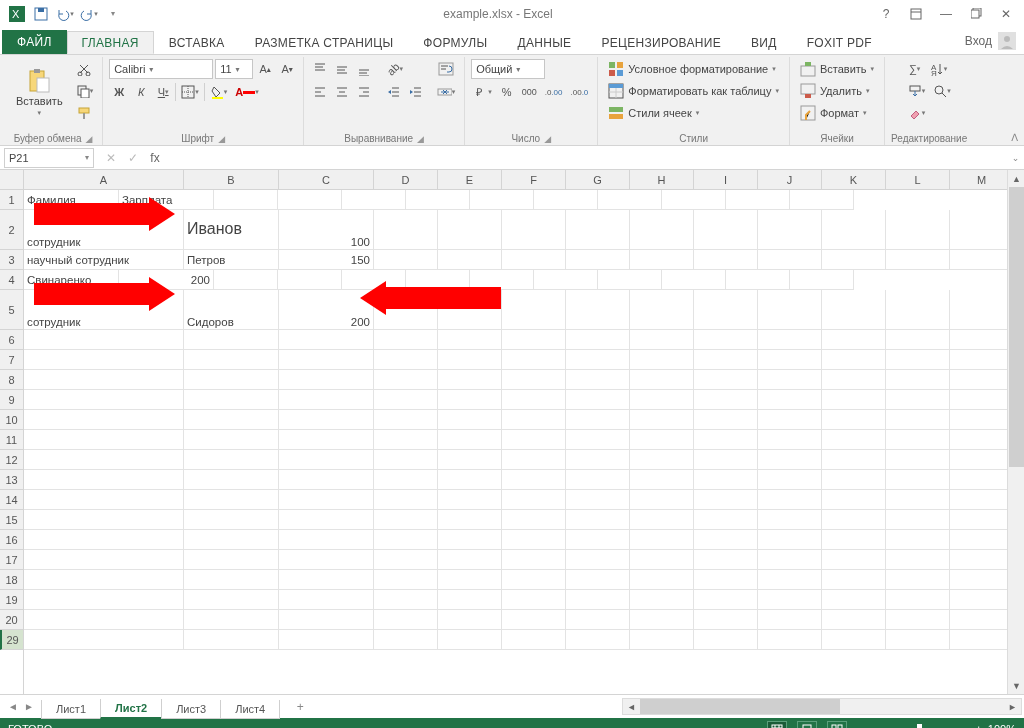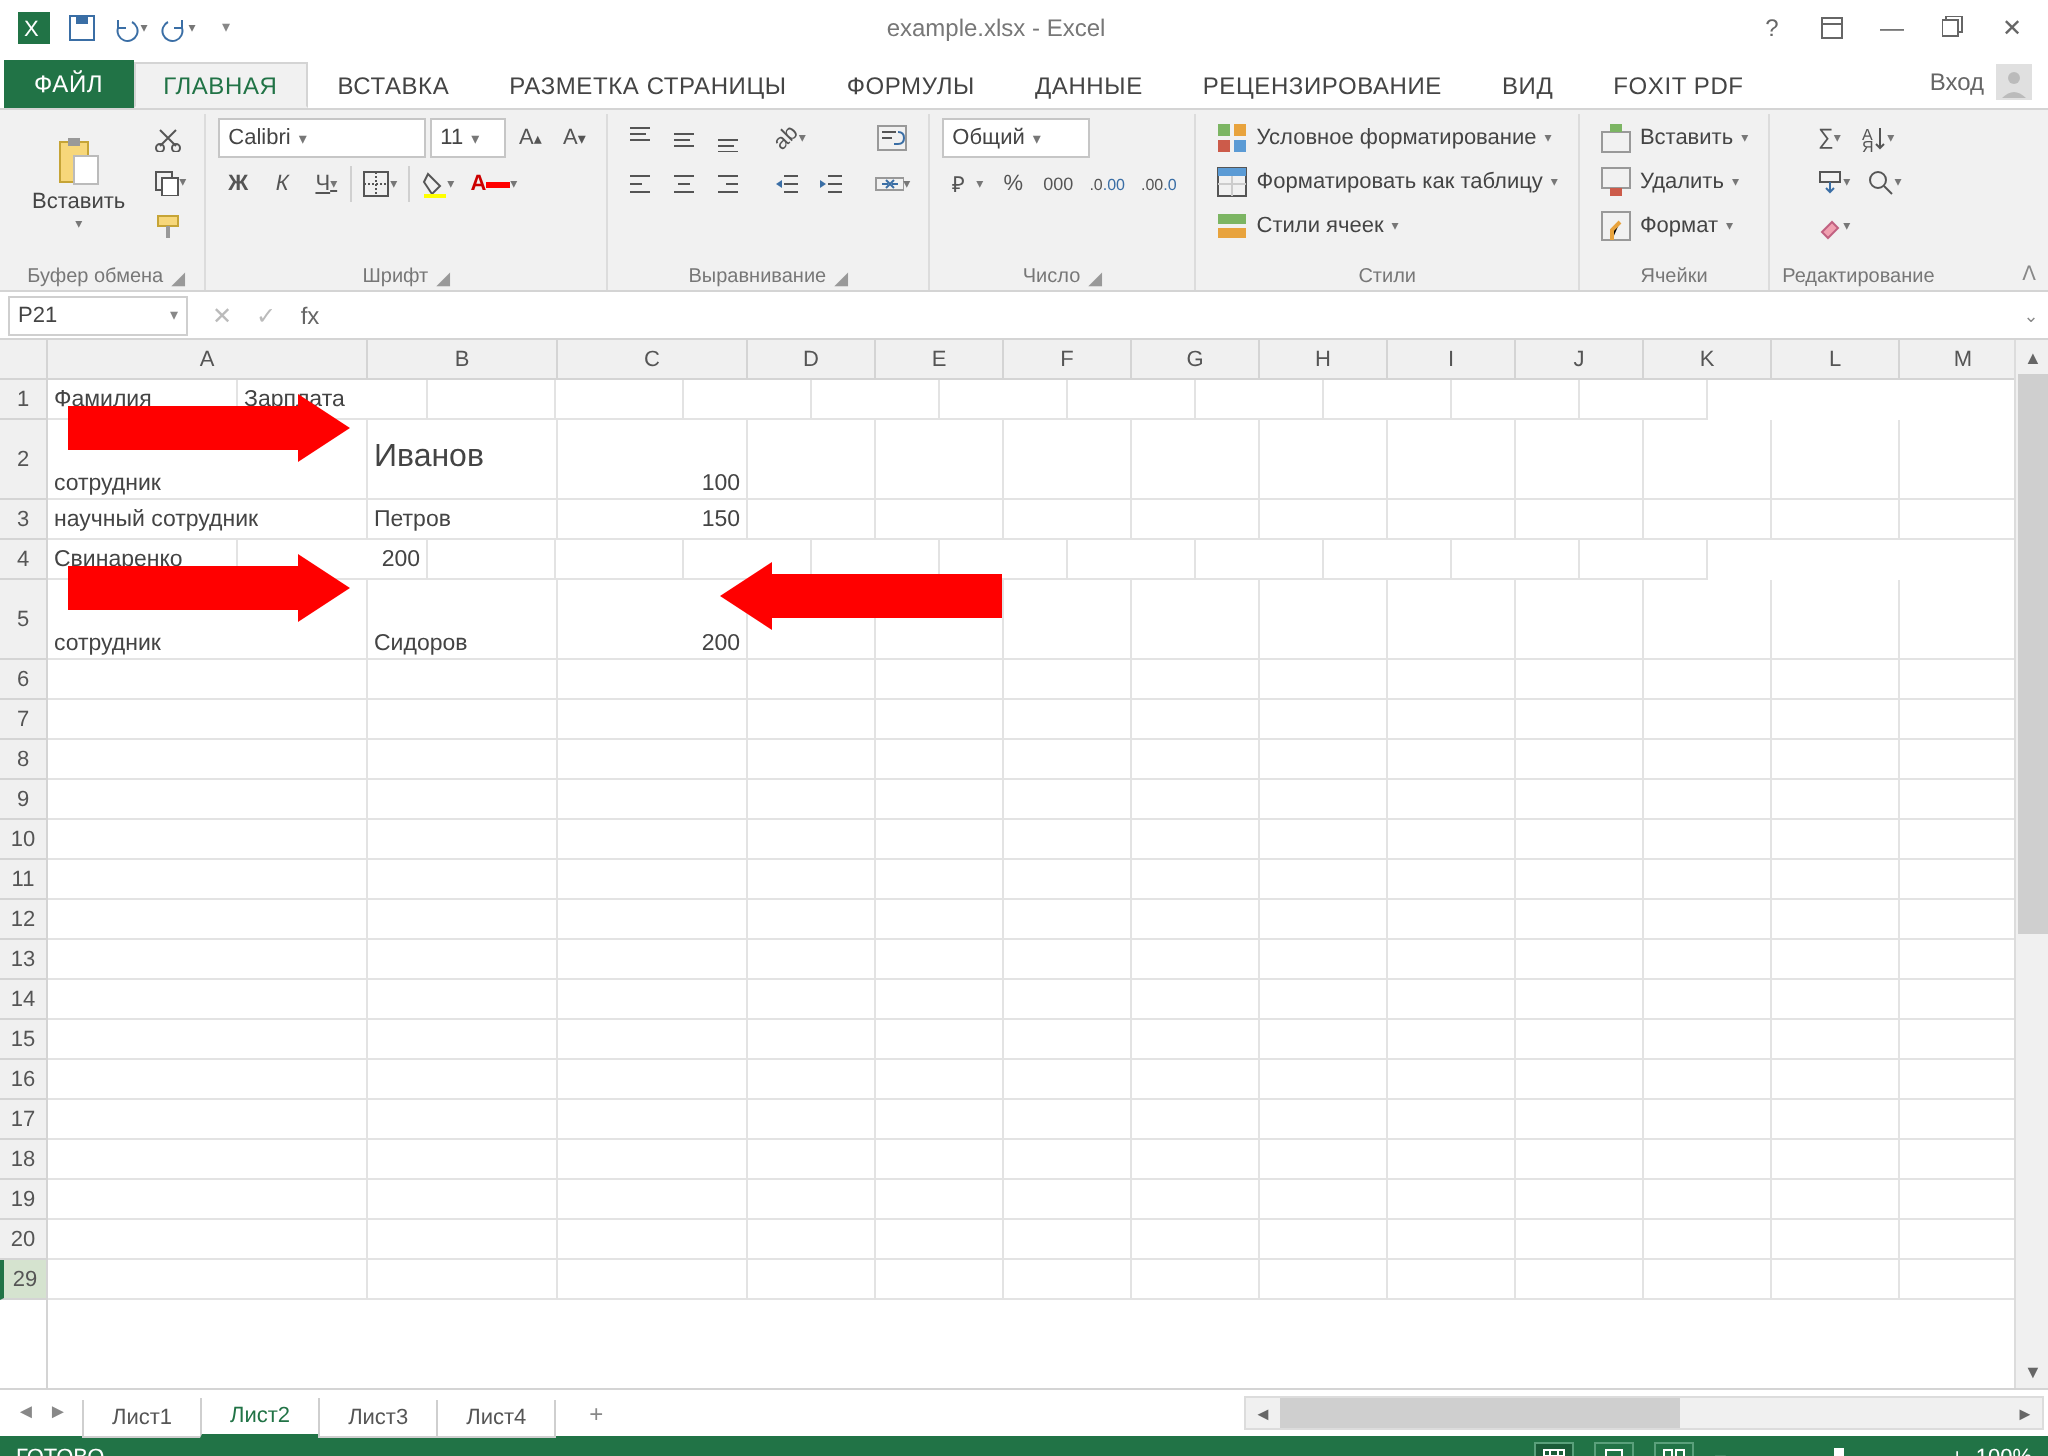--- a/index.html
+++ b/index.html
@@ -62,21 +62,21 @@
 .arrow.left { flex-direction: row-reverse; }
 .vscroll { position: absolute; right: 0; top: 0; bottom: 0; width: 17px; background: #f0f0f0; border-left: 1px solid #dcdcdc; display: flex; flex-direction: column; }
 .vscroll .arr, .hscroll .arr { height: 17px; width: 17px; display: flex; align-items: center; justify-content: center; font-size: 9px; color: #666; }
 .vscroll .thumb { width: 15px; margin: 0 1px; background: #cfcfcf; height: 280px; }
 .vscroll .track { flex: 1; }
 .sheetbar { height: 24px; display: flex; align-items: center; background: #fff; border-top: 1px solid #d4d4d4; }
 .sheetbar .nav { display: flex; gap: 2px; padding: 0 6px; color: #888; }
 .sheetbar .nav span { width: 14px; text-align: center; font-size: 10px; }
 .sheetbar .tabs { display: flex; align-items: flex-end; height: 24px; }
 .sheetbar .stab { padding: 3px 14px; font-size: 11px; border: 1px solid #cfcfcf; border-top: none; background: #fff; margin-left: -1px; color: #555; }
-.sheetbar .stab.active { border-bottom: 2px solid #217346; color: #217346; font-weight: 400; background:#fff; }
+.sheetbar .stab.active { border-bottom: 2px solid #217346; color: #217346; font-weight: 700; background:#fff; }
 .sheetbar .addtab { width: 24px; text-align: center; color: #888; margin-left: 8px; }
 .sheetbar .hscroll { margin-left: auto; width: 400px; height: 17px; background: #f0f0f0; border: 1px solid #dcdcdc; display: flex; align-items: center; margin-right: 2px; }
 .sheetbar .hscroll .thumb { height: 15px; width: 200px; background: #cfcfcf; }
 .sheetbar .hscroll .track { flex: 1; }
 .statusbar { height: 22px; background: #217346; color: #fff; display: flex; align-items: center; padding: 0 8px; font-size: 11px; }
 .statusbar .right { margin-left: auto; display: flex; align-items: center; gap: 10px; }
 .statusbar .vbtn { width: 20px; height: 16px; border: 1px solid #5aa07b; display: flex; align-items: center; justify-content: center; font-size: 9px; }
 .statusbar .vbtn.active { background: #1a5c38; }
 .zoom { display: flex; align-items: center; gap: 6px; }
 .zoom .track { width: 100px; height: 3px; background: #5aa07b; position: relative; }

